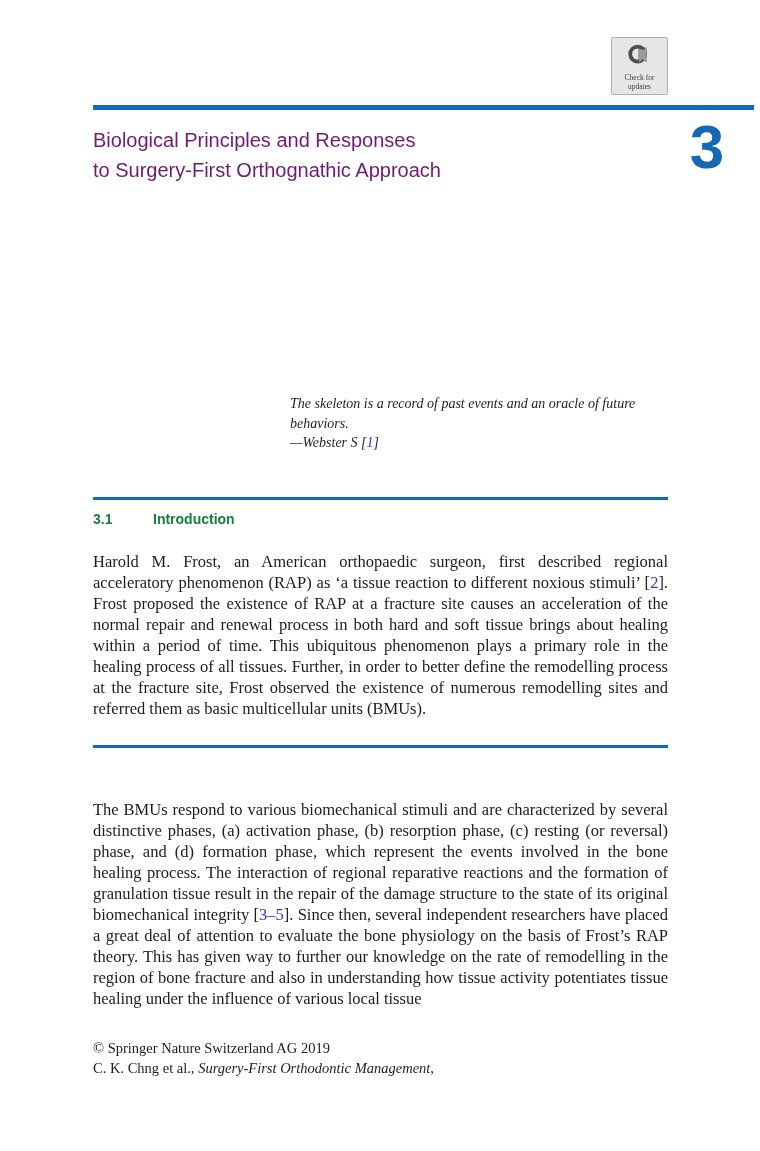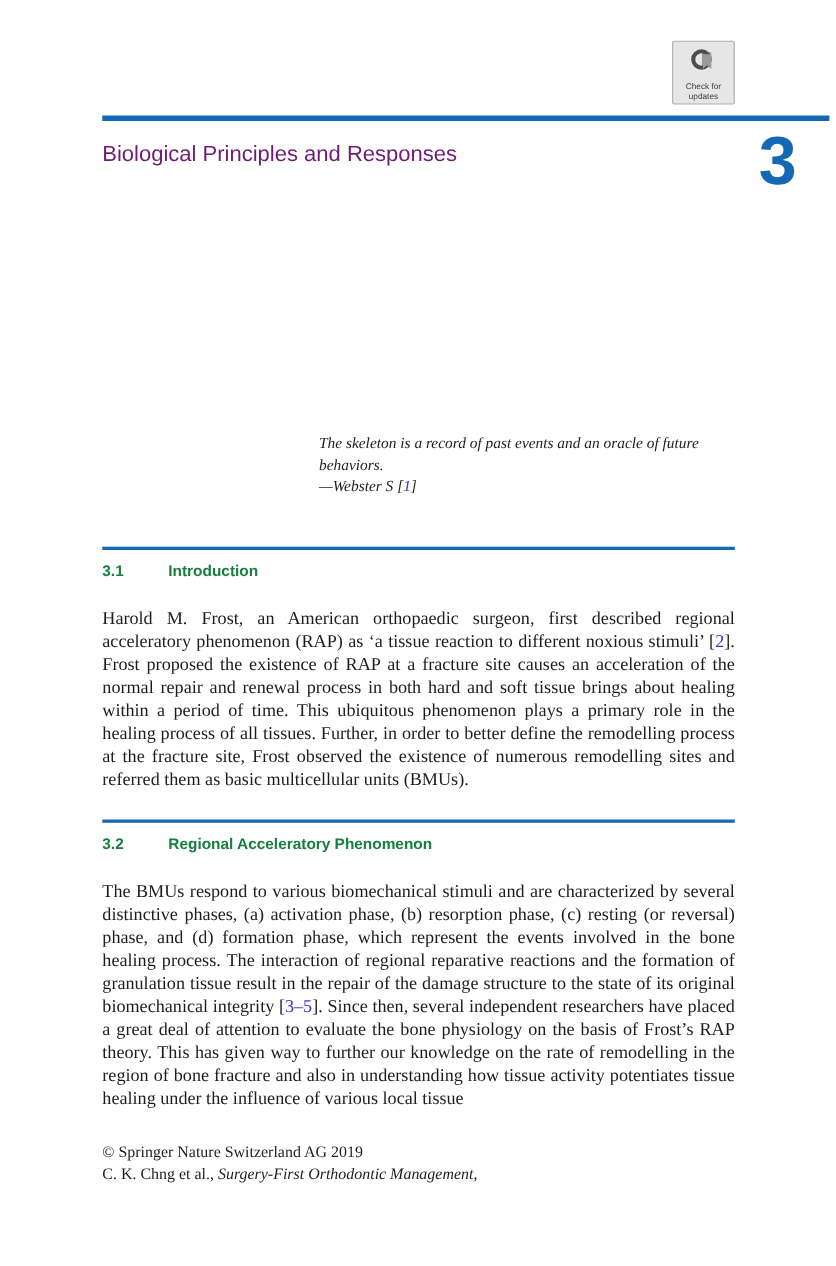--- a/index.html
+++ b/index.html
@@ -21,21 +21,21 @@
     background: #e6e6e6;
     border: 1px solid #adadad;
     border-radius: 2px;
     box-sizing: border-box;
     display: flex; flex-direction: column;
     align-items: center;
     padding-top: 3px;
     cursor: pointer;
   }
   .badge-text {
-    font-family: Liberation Sans, sans-serif;
+    font-family: Liberation Serif, serif;
     font-size: 7.5px; line-height: 8.5px;
     color: #3c3c3c; text-align: center;
     margin-top: 1px;
   }
 
   
   .top-rule {
     position: absolute;
     left: 93px; top: 105px;
     width: 661px; height: 5px;
@@ -142,40 +142,37 @@
     </span>
     <div class="badge-text">
       <div>Check for</div>
       <div>updates</div>
     </div>
   </div>
 
   <div class="top-rule"></div>
   <div class="chapter-title">
     <div>Biological Principles and Responses</div>
+    <div>to Surgery-First Orthognathic Approach</div>
   </div>
   <div class="chapter-number">3</div>
 
   <div class="epigraph">
     <div>The skeleton is a record of past events and an oracle of future behaviors.</div>
     <div><span>—Webster S [</span><span class="ref">1</span><span>]</span></div>
   </div>
 
   <div class="section-rule rule-31"></div>
   <div class="section-heading h-31">
     <span class="section-number">3.1</span>
     <span>Introduction</span>
   </div>
   <div class="body-para para-31"><span>Harold M. Frost, an American orthopaedic surgeon, first described regional acceleratory phenomenon (RAP) as ‘a tissue reaction to different noxious stimuli’ [</span><span class="ref">2</span><span>]. Frost proposed the existence of RAP at a fracture site causes an acceleration of the normal repair and renewal process in both hard and soft tissue brings about healing within a period of time. This ubiquitous phenomenon plays a primary role in the healing process of all tissues. Further, in order to better define the remodelling process at the fracture site, Frost observed the existence of numerous remodelling sites and referred them as basic multicellular units (BMUs).</span></div>
 
   <div class="section-rule rule-32"></div>
-  <div class="section-heading h-32">
-    <span class="section-number">3.2</span>
-    <span>Regional Acceleratory Phenomenon</span>
-  </div>
   <div class="body-para para-32"><span>The BMUs respond to various biomechanical stimuli and are characterized by several distinctive phases, (a) activation phase, (b) resorption phase, (c) resting (or reversal) phase, and (d) formation phase, which represent the events involved in the bone healing process. The interaction of regional reparative reactions and the formation of granulation tissue result in the repair of the damage structure to the state of its original biomechanical integrity [</span><span class="ref">3–5</span><span>]. Since then, several independent researchers have placed a great deal of attention to evaluate the bone physiology on the basis of Frost’s RAP theory. This has given way to further our knowledge on the rate of remodelling in the region of bone fracture and also in understanding how tissue activity potentiates tissue healing under the influence of various local tissue</span></div>
 
   <div class="footer">
     <div>© Springer Nature Switzerland AG 2019</div>
     <div><span>C. K. Chng et al., </span><span class="it">Surgery-First Orthodontic Management</span><span>,</span></div>
   </div>
 
 </div>
 
 </body></html>

